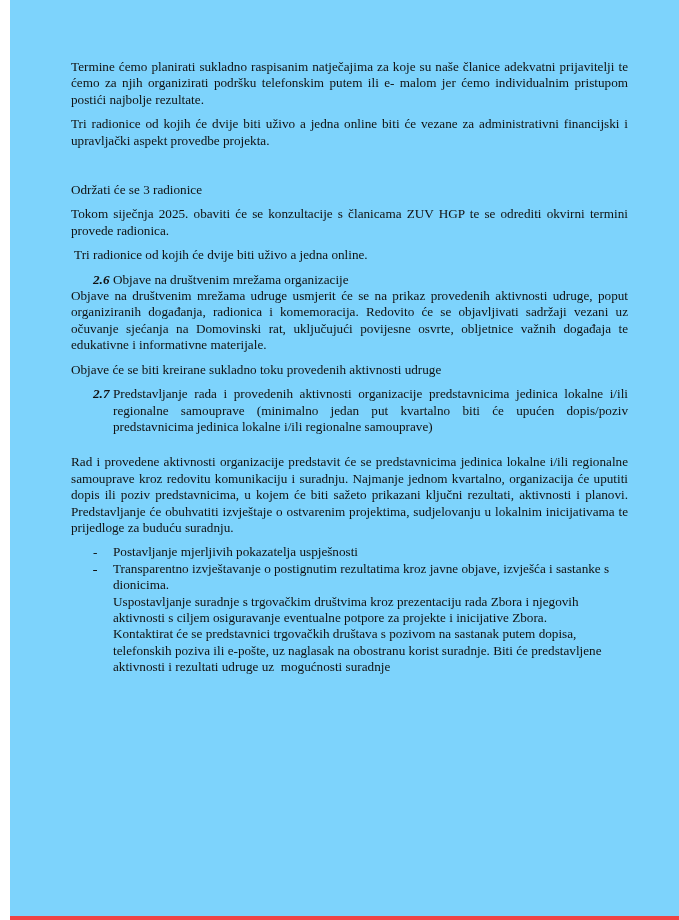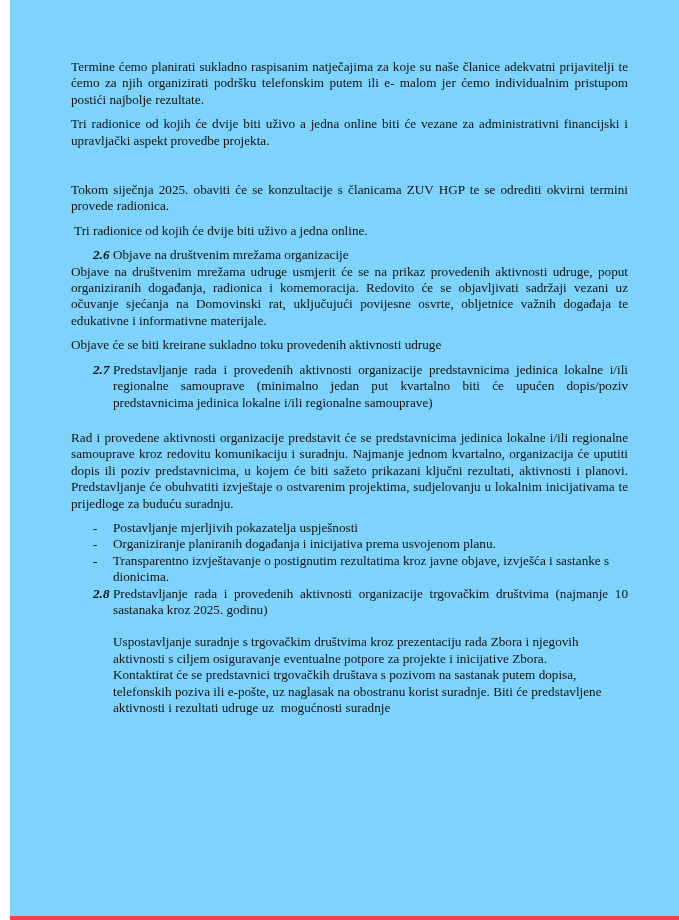--- a/index.html
+++ b/index.html
@@ -20,46 +20,43 @@
 </style>
 </head>
 <body>
 
 <div class="page">
   <div class="content">
 
     <p class="just gap">Termine ćemo planirati sukladno raspisanim natječajima za koje su naše članice adekvatni prijavitelji te ćemo za njih organizirati podršku telefonskim putem ili e- malom jer ćemo individualnim pristupom postići najbolje rezultate.</p>
     <p class="just" style="margin-bottom:33px;">Tri radionice od kojih će dvije biti uživo a jedna online biti će vezane za administrativni financijski i upravljački aspekt provedbe projekta.</p>
 
+    <p class="gap">Održati će se 3 radionice</p>
     <p class="just gap">Tokom siječnja 2025. obaviti će se konzultacije s članicama ZUV HGP te se odrediti okvirni termini provede radionica.</p>
     <p class="gap" style="white-space:pre;"> Tri radionice od kojih će dvije biti uživo a jedna online.</p>
 
     <div class="heading" style="margin-bottom:0;">
       <span class="num">2.6</span>
       <span>Objave na društvenim mrežama organizacije</span>
     </div>
     <p class="just gap">Objave na društvenim mrežama udruge usmjerit će se na prikaz provedenih aktivnosti udruge, poput organiziranih događanja, radionica i komemoracija. Redovito će se objavljivati sadržaji vezani uz očuvanje sjećanja na Domovinski rat, uključujući povijesne osvrte, obljetnice važnih događaja te edukativne i informativne materijale.</p>
     <p class="gap">Objave će se biti kreirane sukladno toku provedenih aktivnosti udruge</p>
 
     <div class="heading" style="margin-bottom:19px;">
       <span class="num">2.7</span>
       <span>Predstavljanje rada i provedenih aktivnosti organizacije predstavnicima jedinica lokalne i/ili regionalne samouprave (minimalno jedan put kvartalno biti će upućen dopis/poziv predstavnicima jedinica lokalne i/ili regionalne samouprave)</span>
     </div>
     <p class="just gap">Rad i provedene aktivnosti organizacije predstavit će se predstavnicima jedinica lokalne i/ili regionalne samouprave kroz redovitu komunikaciju i suradnju. Najmanje jednom kvartalno, organizacija će uputiti dopis ili poziv predstavnicima, u kojem će biti sažeto prikazani ključni rezultati, aktivnosti i planovi. Predstavljanje će obuhvatiti izvještaje o ostvarenim projektima, sudjelovanju u lokalnim inicijativama te prijedloge za buduću suradnju.</p>
 
     <ul class="dash">
       <li><span class="mark">-</span><span>Postavljanje mjerljivih pokazatelja uspješnosti</span></li>
-      <li><span class="mark">-</span><span>Organiziranje planiranih događanja i inicijativa prema usvojenom planu.</span></li>
+      <li><span class="mark">-</span></li>
       <li><span class="mark">-</span></li>
       <li><span class="mark">-</span><span>Transparentno izvještavanje o postignutim rezultatima kroz javne objave, izvješća i sastanke s dionicima.</span></li>
     </ul>
 
-    <div class="heading" style="margin-bottom:16px;">
-      <span class="num">2.8</span>
-      <span>Predstavljanje rada i provedenih aktivnosti organizacije trgovačkim društvima (najmanje 10 sastanaka kroz 2025. godinu)</span>
-    </div>
     <div class="indent-block">
       <p>Uspostavljanje suradnje s trgovačkim društvima kroz prezentaciju rada Zbora i njegovih aktivnosti s ciljem osiguravanje eventualne potpore za projekte i inicijative Zbora.</p>
       <p style="white-space:pre-wrap;">Kontaktirat će se predstavnici trgovačkih društava s pozivom na sastanak putem dopisa, telefonskih poziva ili e-pošte, uz naglasak na obostranu korist suradnje. Biti će predstavljene aktivnosti i rezultati udruge uz  mogućnosti suradnje</p>
     </div>
 
   </div>
 </div>
 
 </body></html>

